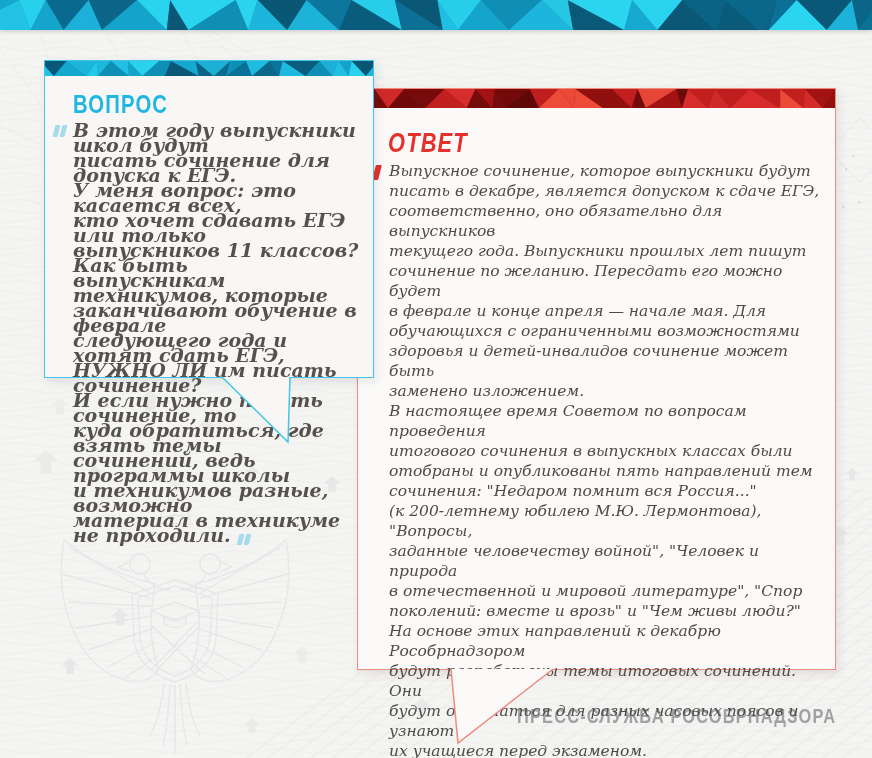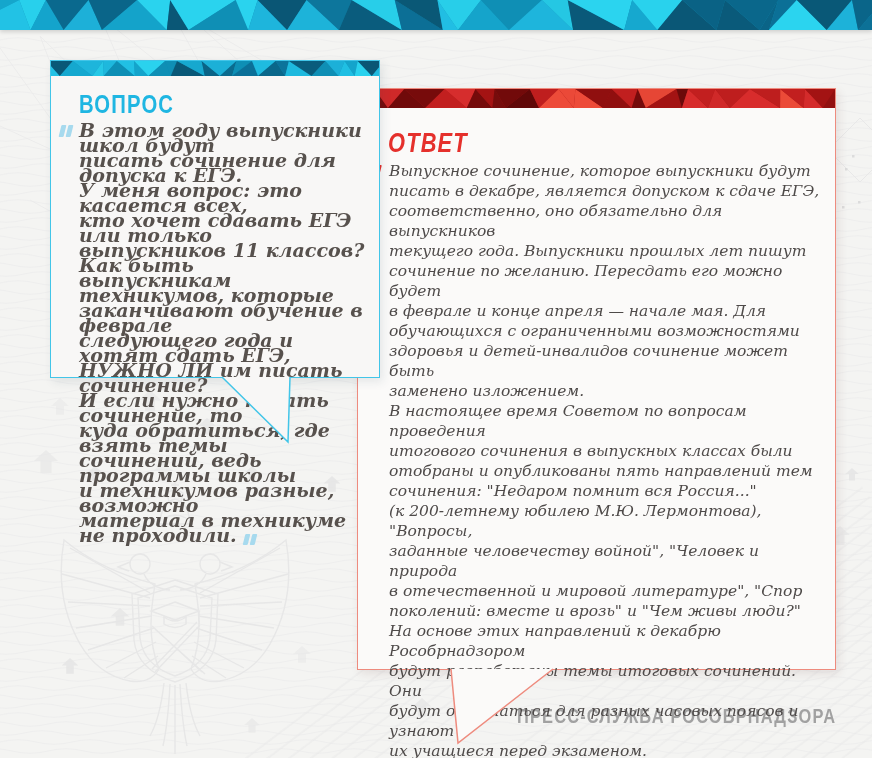--- a/index.html
+++ b/index.html
@@ -4,21 +4,21 @@
 <style>
   html,body{margin:0;padding:0;background:#f4f4f2;}
   .canvas{position:relative;width:872px;height:758px;overflow:hidden;background:#f4f4f2;
           font-family:"Liberation Sans",sans-serif;}
   .bg-decor{position:absolute;left:0;top:0;width:872px;height:758px;z-index:0;}
   .top-banner{position:absolute;left:0;top:0;width:872px;height:30px;z-index:1;
               box-shadow:0 2px 4px rgba(0,0,0,.15);}
   .top-banner svg,.band svg{display:block;width:100%;height:100%;}
 
   .card{position:absolute;box-sizing:border-box;}
-  .q-card{left:50px;top:60px;width:330px;height:318px;background:#f8f7f6;
+  .q-card{left:44px;top:60px;width:330px;height:318px;background:#f8f7f6;
           border:1.5px solid var(--cyan-border);z-index:4;
           box-shadow:3px 4px 9px rgba(40,70,85,.10);}
   .a-card{left:357px;top:88px;width:479px;height:582px;background:#fbfaf9;
           border:1.5px solid var(--salmon-border);z-index:2;
           box-shadow:3px 4px 9px rgba(90,40,40,.10);font-style:italic;}
   .band{position:absolute;left:0;top:0;width:100%;overflow:hidden;}
   .q-band{height:15px;}
   .a-band{height:19px;}
 
   .card-title{position:absolute;margin:0;font-weight:bold;white-space:nowrap;

